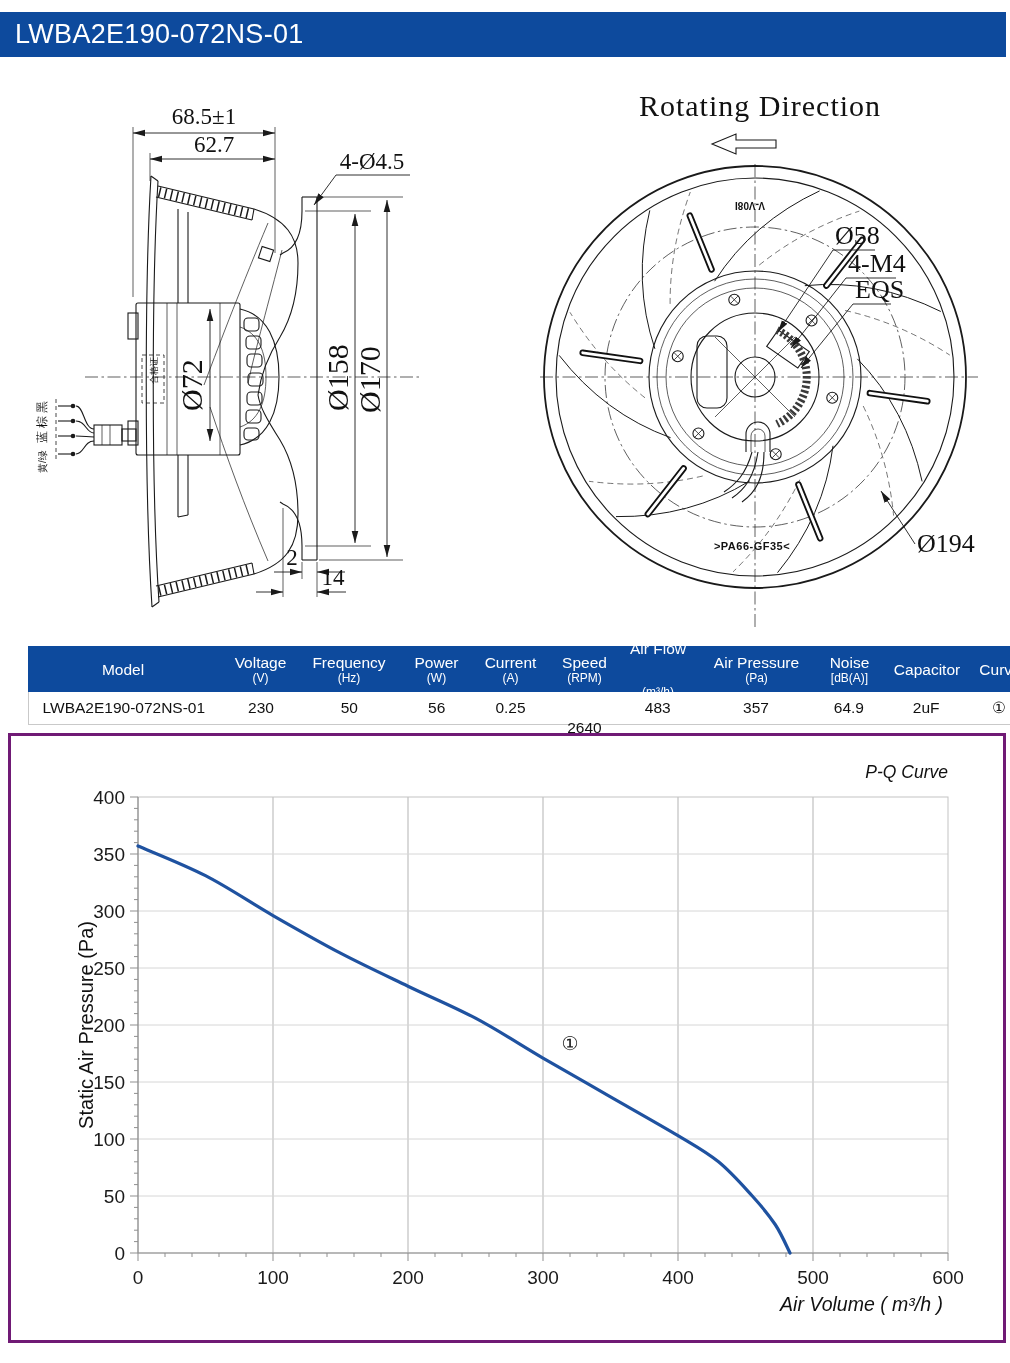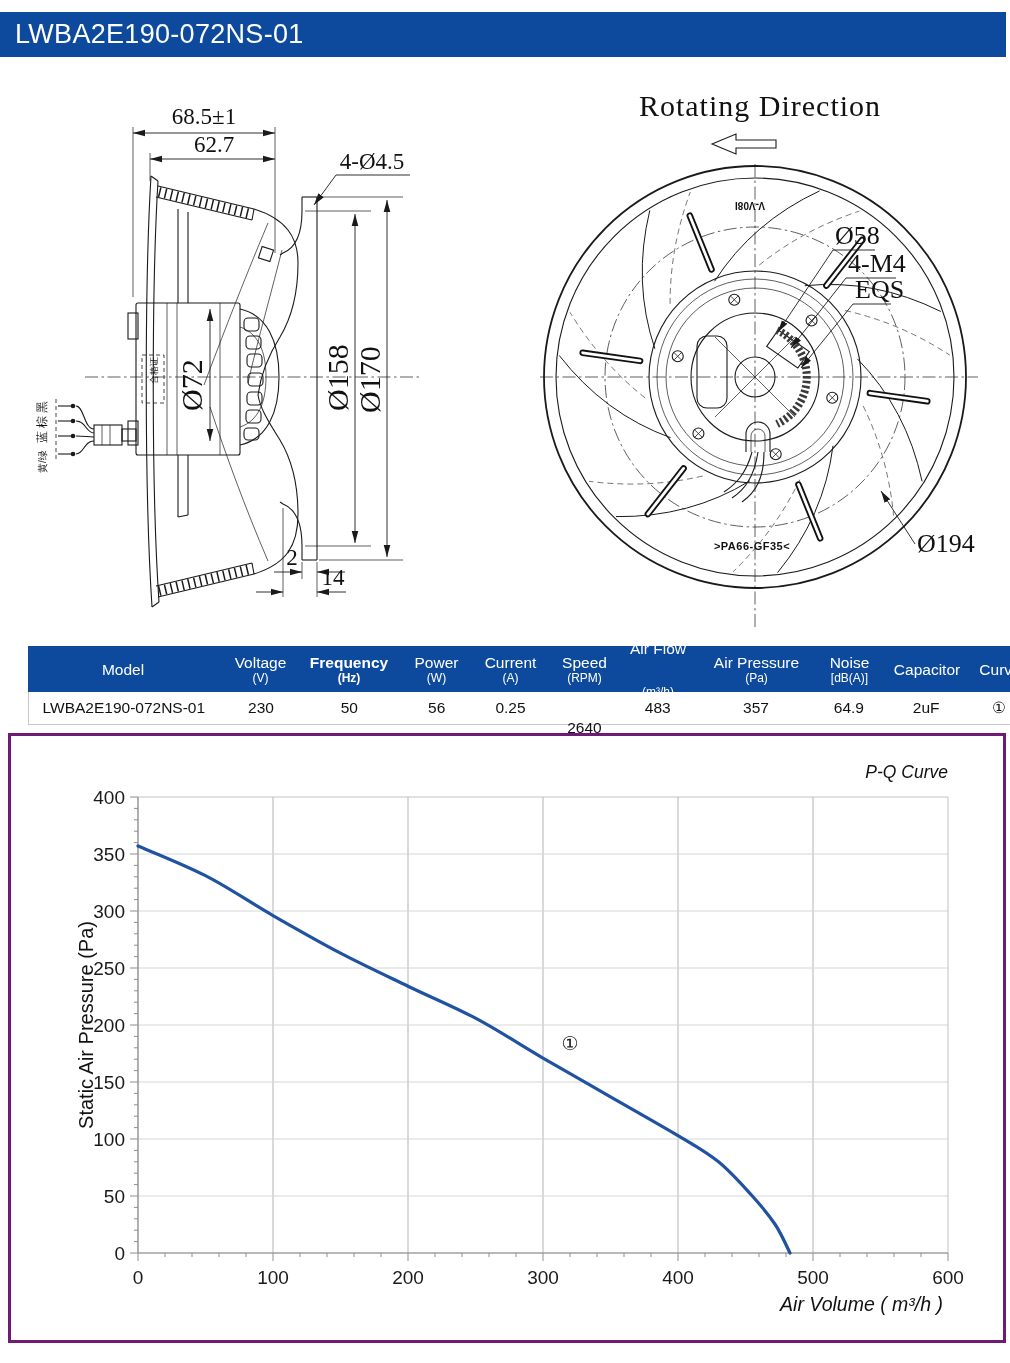--- a/index.html
+++ b/index.html
@@ -272,21 +272,21 @@
 
 <div class="spec-table">
   <div class="t-head" id="table-header-row" style="background: rgb(13, 74, 157);">
       <div class="th" style="width: 190px;">
         <div class="th-l">Model</div>
       </div>
       <div class="th" style="width: 85px;">
         <div class="th-l">Voltage</div>
         <div class="th-u">(V)</div>
       </div>
-      <div class="th" style="width: 92px; font-weight: bold;">
+      <div class="th" style="width: 92px;">
         <div class="th-l">Frequency</div>
         <div class="th-u">(Hz)</div>
       </div>
       <div class="th" style="width: 83px;">
         <div class="th-l">Power</div>
         <div class="th-u">(W)</div>
       </div>
       <div class="th" style="width: 65px;">
         <div class="th-l">Current</div>
         <div class="th-u">(A)</div>

